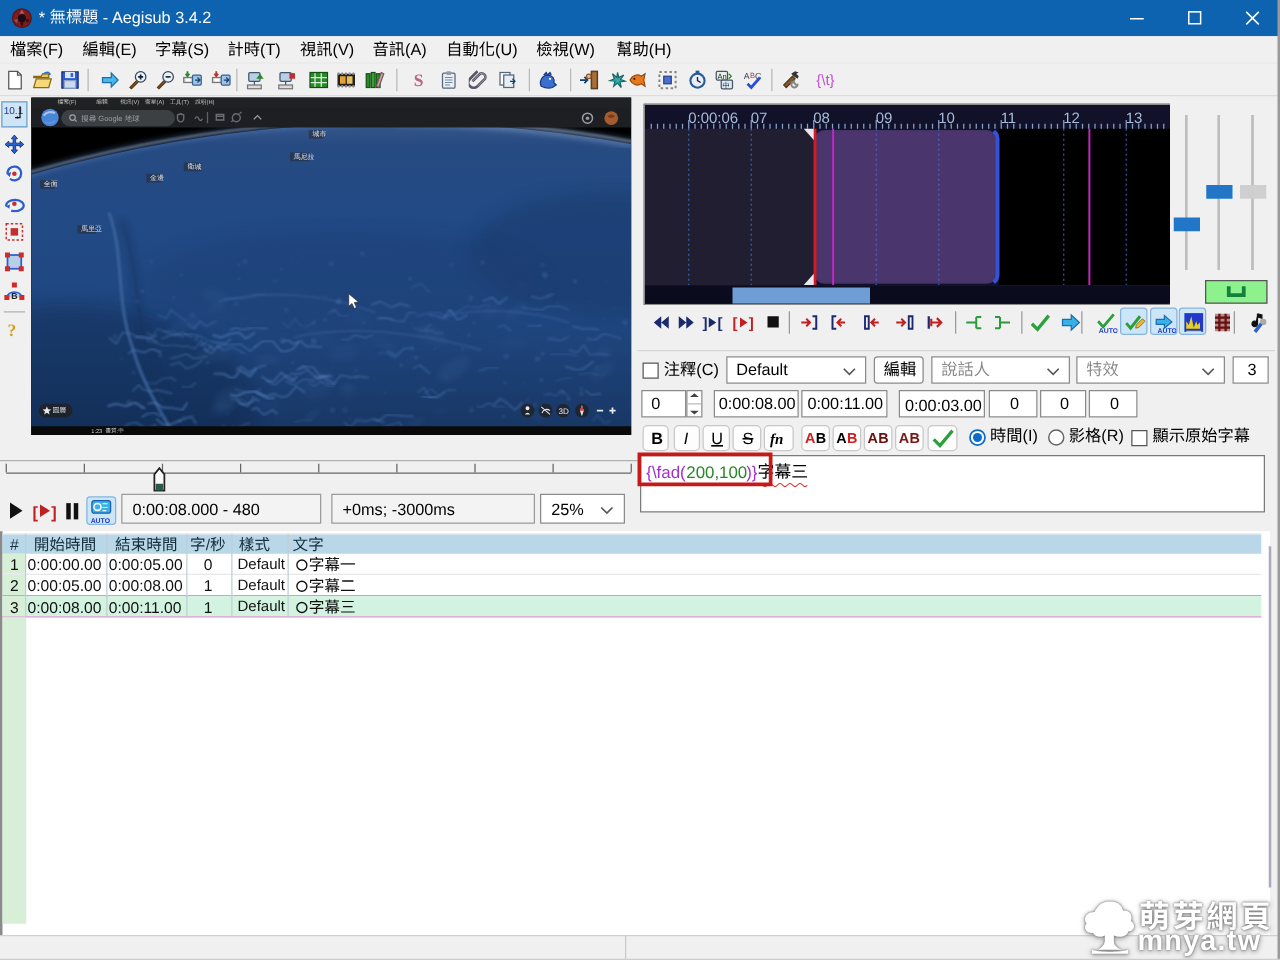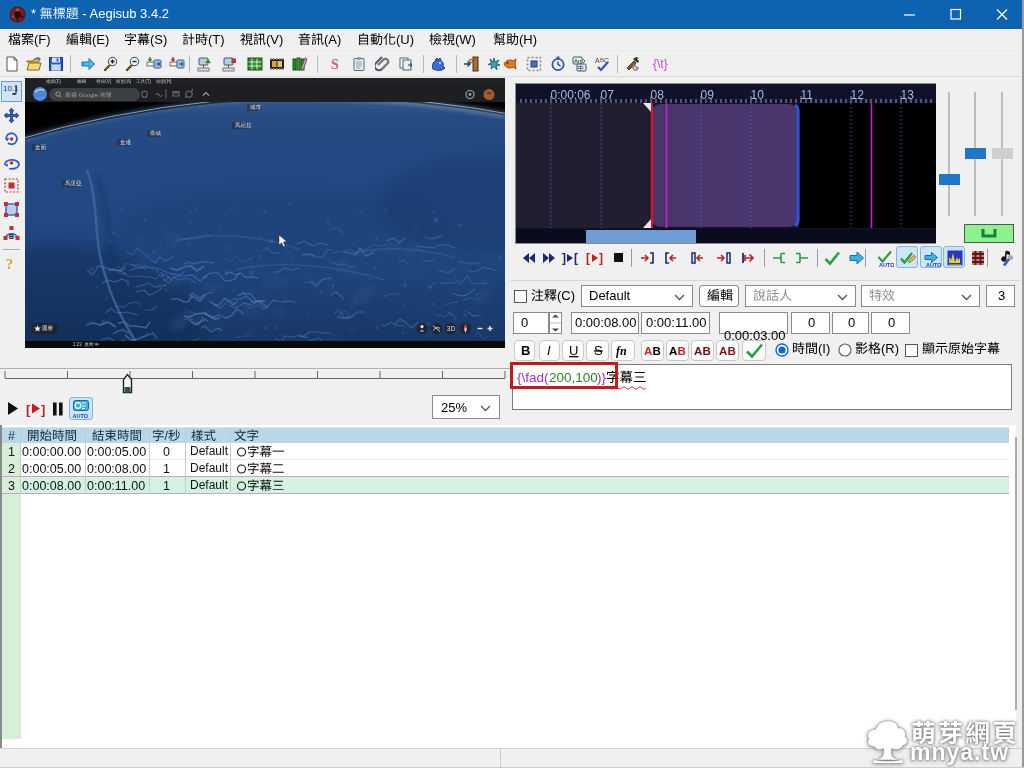--- a/index.html
+++ b/index.html
@@ -957,21 +957,21 @@
         </div>
       </div>
       <div style="position:absolute;left:131px;top:32px;width:69px;height:22px;background:#fff;border:1px solid #8a8a8a;">
         <div style="position:absolute;left:3.77734375px;top:2px;width:63.4453125px;height:18px;">
           <svg width="63" height="17" style="position:absolute;left:0;top:0;overflow:visible">
             <text x="0.0" y="12" font-family="Liberation Sans" font-size="13" font-weight="normal" fill="#000" xml:space="preserve">0:00:11.00</text>
           </svg>
         </div>
       </div>
       <div style="position:absolute;left:209px;top:32px;width:69px;height:22px;background:#fff;border:1px solid #8a8a8a;">
-        <div style="position:absolute;left:3.77734375px;top:15px;width:63.4453125px;height:18px;">
+        <div style="position:absolute;left:3.77734375px;top:4px;width:63.4453125px;height:18px;">
           <svg width="63" height="17" style="position:absolute;left:0;top:0;overflow:visible">
             <text x="0.0" y="12" font-family="Liberation Sans" font-size="13" font-weight="normal" fill="#000" xml:space="preserve">0:00:03.00</text>
           </svg>
         </div>
       </div>
       <div style="position:absolute;left:281px;top:32px;width:39px;height:22px;background:#fff;border:1px solid #8a8a8a;">
         <div style="position:absolute;left:15.885009765625px;top:2px;width:9.22998046875px;height:18px;">
           <svg width="9" height="17" style="position:absolute;left:0;top:0;overflow:visible">
             <text x="0.0" y="12" font-family="Liberation Sans" font-size="13" font-weight="normal" fill="#000" xml:space="preserve">0</text>
           </svg>
@@ -1135,20 +1135,34 @@
       <text x="41" y="17" font-size="13" font-weight="bold" fill="#c02020" font-family="Liberation Sans">]</text>
       <rect x="53" y="5.5" width="3.6" height="13" fill="#111"></rect>
       <rect x="59" y="5.5" width="3.6" height="13" fill="#111"></rect>
     </svg>
     <div style="position:absolute;left:69px;top:397px;width:24px;height:23px;background:#cde6f7;border:1px solid #84b4e0;border-radius:3px;"><svg width="22" height="21">
         <rect x="3.5" y="2.5" width="15" height="10" rx="2" fill="#3ab0e8" stroke="#1a5fae"></rect>
         <circle cx="8" cy="7.5" r="2.8" fill="none" stroke="#fff" stroke-width="1.2"></circle>
         <path d="M12 5 h4 M12 8 h4 M12 10.5 h3" stroke="#fff" stroke-width="0.9"></path>
         <text x="2.5" y="20" font-size="5.5" font-weight="bold" fill="#1a3acc" font-family="Liberation Sans">AUTO</text>
       </svg></div>
+    <div style="position:absolute;left:97px;top:395px;width:160px;height:24px;background:#f3f3f3;border:1px solid #9a9a9a;">
+      <div style="position:absolute;left:8px;top:4px;width:150px;height:18px;">
+        <svg width="103" height="17" style="position:absolute;left:0;top:0;overflow:visible">
+          <text x="0.0" y="12" font-family="Liberation Sans" font-size="13" font-weight="normal" fill="#000" xml:space="preserve">0:00:08.000 - 480</text>
+        </svg>
+      </div>
+    </div>
+    <div style="position:absolute;left:265px;top:395px;width:163px;height:24px;background:#f3f3f3;border:1px solid #9a9a9a;">
+      <div style="position:absolute;left:8px;top:4px;width:150px;height:18px;">
+        <svg width="91" height="17" style="position:absolute;left:0;top:0;overflow:visible">
+          <text x="0.0" y="12" font-family="Liberation Sans" font-size="13" font-weight="normal" fill="#000" xml:space="preserve">+0ms; -3000ms</text>
+        </svg>
+      </div>
+    </div>
     <div style="position:absolute;left:432px;top:395px;width:68px;height:24px;background:#fff;border:1px solid #8a8a8a;">
       <div style="position:absolute;left:8px;top:4px;width:40px;height:18px;">
         <svg width="28" height="17" style="position:absolute;left:0;top:0;overflow:visible">
           <text x="0.0" y="12" font-family="Liberation Sans" font-size="13" font-weight="normal" fill="#000" xml:space="preserve">25%</text>
         </svg>
       </div>
       <svg width="11" height="7" style="position:absolute;right:8px;top:9px">
         <path d="M1 1 L5.5 5.5 L10 1" stroke="#555" stroke-width="1.3" fill="none"></path>
       </svg>
     </div>

